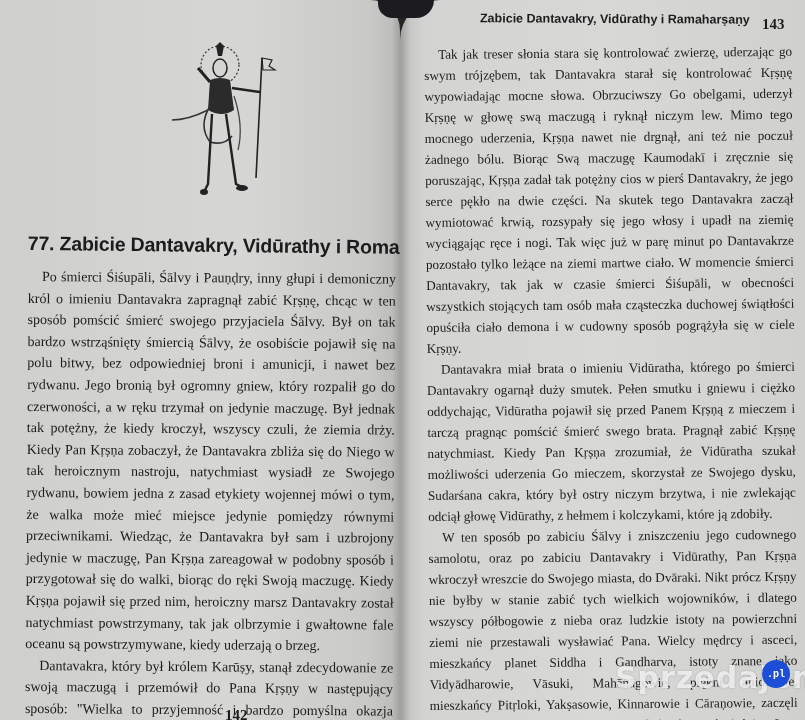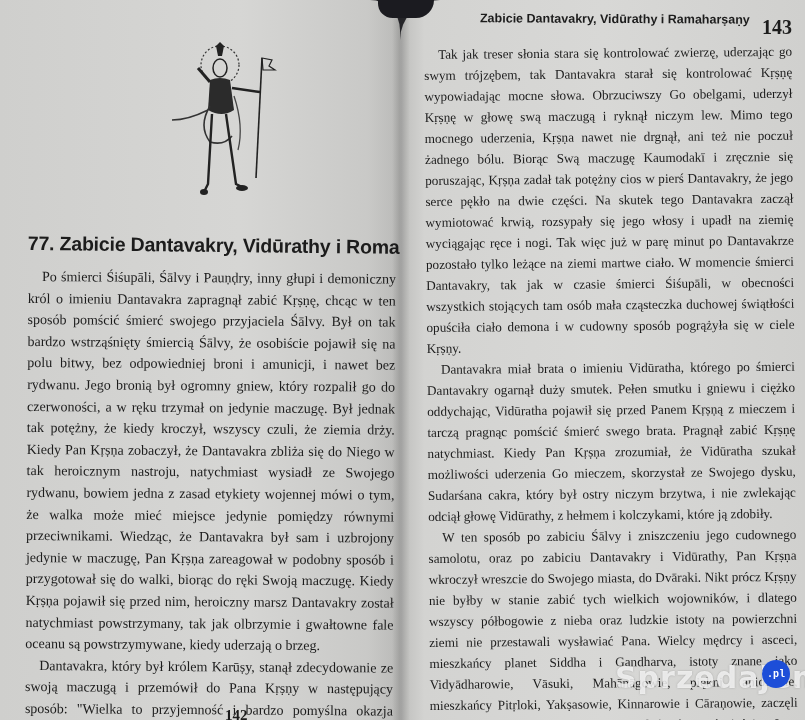--- a/index.html
+++ b/index.html
@@ -42,21 +42,21 @@
   .page-num-left {
     position:absolute; left:225px; top:707px; font-size:15px; font-weight:bold;
   }
   .running-head {
     position:absolute; left:480px; top:12px;
     font-family:"Liberation Sans","DejaVu Sans",sans-serif;
     font-weight:bold; font-size:12.5px; white-space:nowrap;
     transform:rotate(0.3deg);
   }
   .page-num-right {
-    position:absolute; left:762px; top:16px; font-size:20px; font-weight:bold;
+    position:absolute; left:762px; top:16px; font-size:15px; font-weight:bold;
   }
   .right-text {
     position:absolute; left:424px; top:44px; width:368px;
     font-size:13.2px; line-height:21px; text-align:justify;
     transform:rotate(-0.5deg); transform-origin:left top;
   }
   .watermark {
     position:absolute; left:615px; top:660px;
     font-family:"DejaVu Sans","Liberation Sans",sans-serif;
     font-weight:bold; font-size:30px; color:rgba(255,255,255,0.75);

